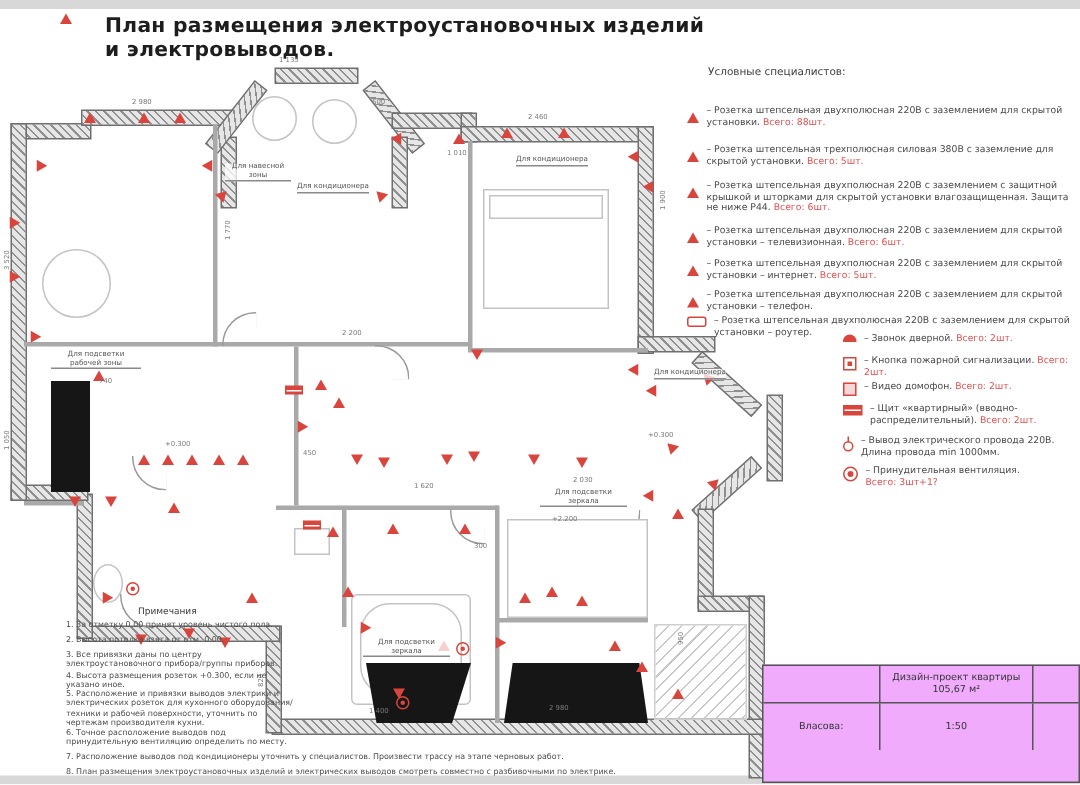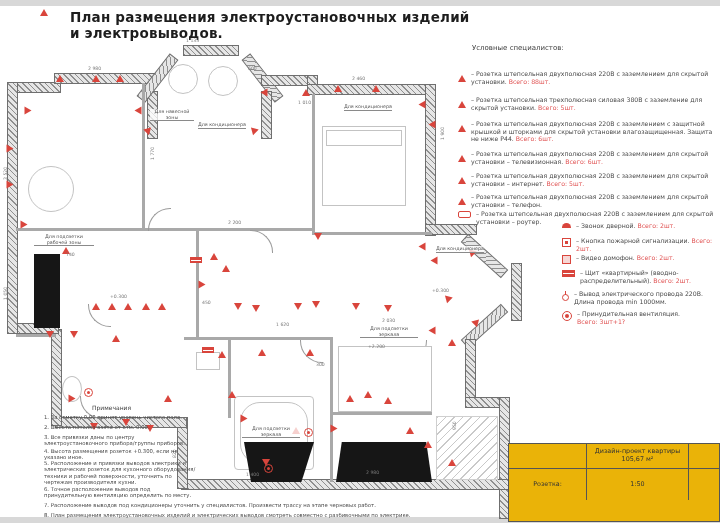--- a/index.html
+++ b/index.html
@@ -48,21 +48,21 @@
   .ic-panel::after{content:"";position:absolute;left:1px;top:3px;width:11px;height:1px;background:#fff;}
   .ic-wire{width:5px;height:5px;border:1px solid #d9453c;border-radius:50%;margin-top:4px;}
   .ic-wire::after{content:"";position:absolute;left:2px;top:-4px;width:1px;height:4px;background:#d9453c;}
   .ic-vent{width:8px;height:8px;border:1px solid #d9453c;border-radius:50%;}
   .ic-vent::after{content:"";position:absolute;left:2px;top:2px;width:4px;height:4px;background:#d9453c;border-radius:50%;}
   
   .notes-title{position:absolute;left:92px;top:404px;font-size:6px;color:#3c3c3c;}
   .note{position:absolute;font-size:5.3px;line-height:1.2;color:#4a4a4a;}
   
   .tb{position:absolute;left:508px;top:443px;width:210px;height:77px;border:1px solid #555;
-      display:grid;grid-template-rows:25px 31px 1fr;font-size:6.4px;color:#333;background:#eab308;}
+      display:grid;grid-template-rows:25px 31px 1fr;font-size:6.4px;color:#333;background:#f0abfc;}
   .tb-row{display:grid;grid-template-columns:78px 1fr 30px;border-bottom:1px solid #555;}
   .tb-row:last-child{border-bottom:none;}
   .tb-cell{border-right:1px solid #555;display:flex;flex-direction:column;align-items:center;
            justify-content:center;text-align:center;padding:1px 2px;line-height:1.2;}
   .tb-cell:last-child{border-right:none;}
   .wm{position:absolute;left:512px;top:452px;display:flex;align-items:center;gap:6px;opacity:.4;
       color:#9a9a9a;font-size:40px;font-weight:bold;pointer-events:none;}
   .wm-circle{width:44px;height:44px;border:7px solid #9a9a9a;border-radius:50%;}
 </style>
 </head>
@@ -298,19 +298,19 @@
   <div class="note" style="left:44px;top:502px;width:560px;">7. Расположение выводов под кондиционеры уточнить у специалистов. Произвести трассу на этапе черновых работ.</div>
   <div class="note" style="left:44px;top:512px;width:620px;">8. План размещения электроустановочных изделий и электрических выводов смотреть совместно с разбивочными по электрике.</div>
 
   <div class="tb">
     <div class="tb-row">
       <div class="tb-cell"></div>
       <div class="tb-cell">Дизайн-проект квартиры 105,67 м²</div>
       <div class="tb-cell"></div>
     </div>
     <div class="tb-row">
-      <div class="tb-cell">Розетка:</div>
+      <div class="tb-cell">Власова:</div>
       <div class="tb-cell">1:50</div>
       <div class="tb-cell"></div>
     </div>
   </div>
 
 </div>
 
 </body></html>

